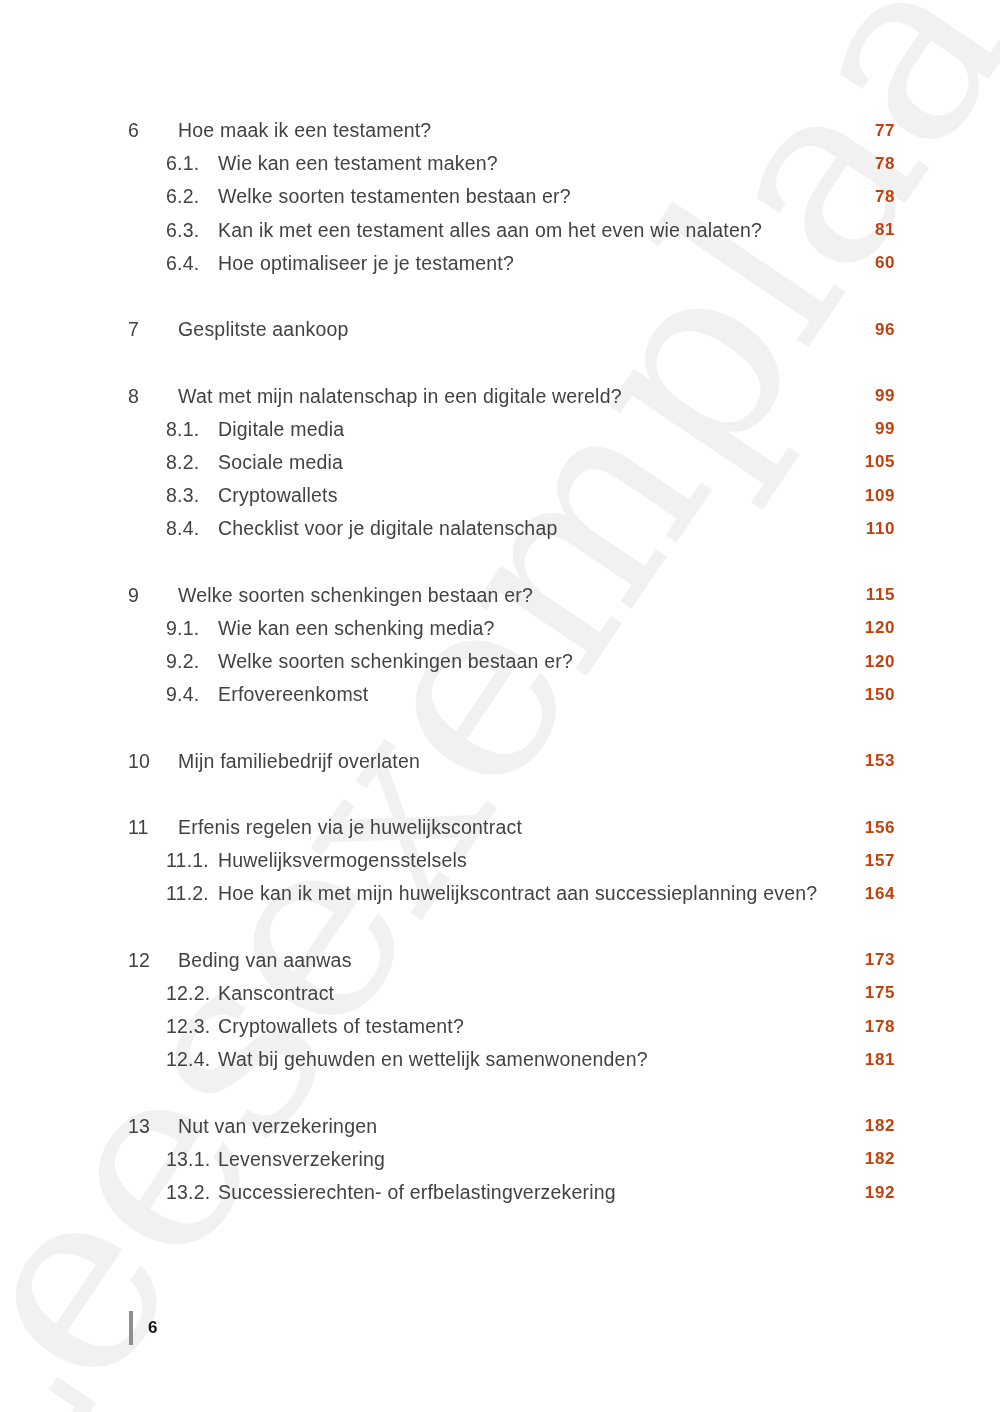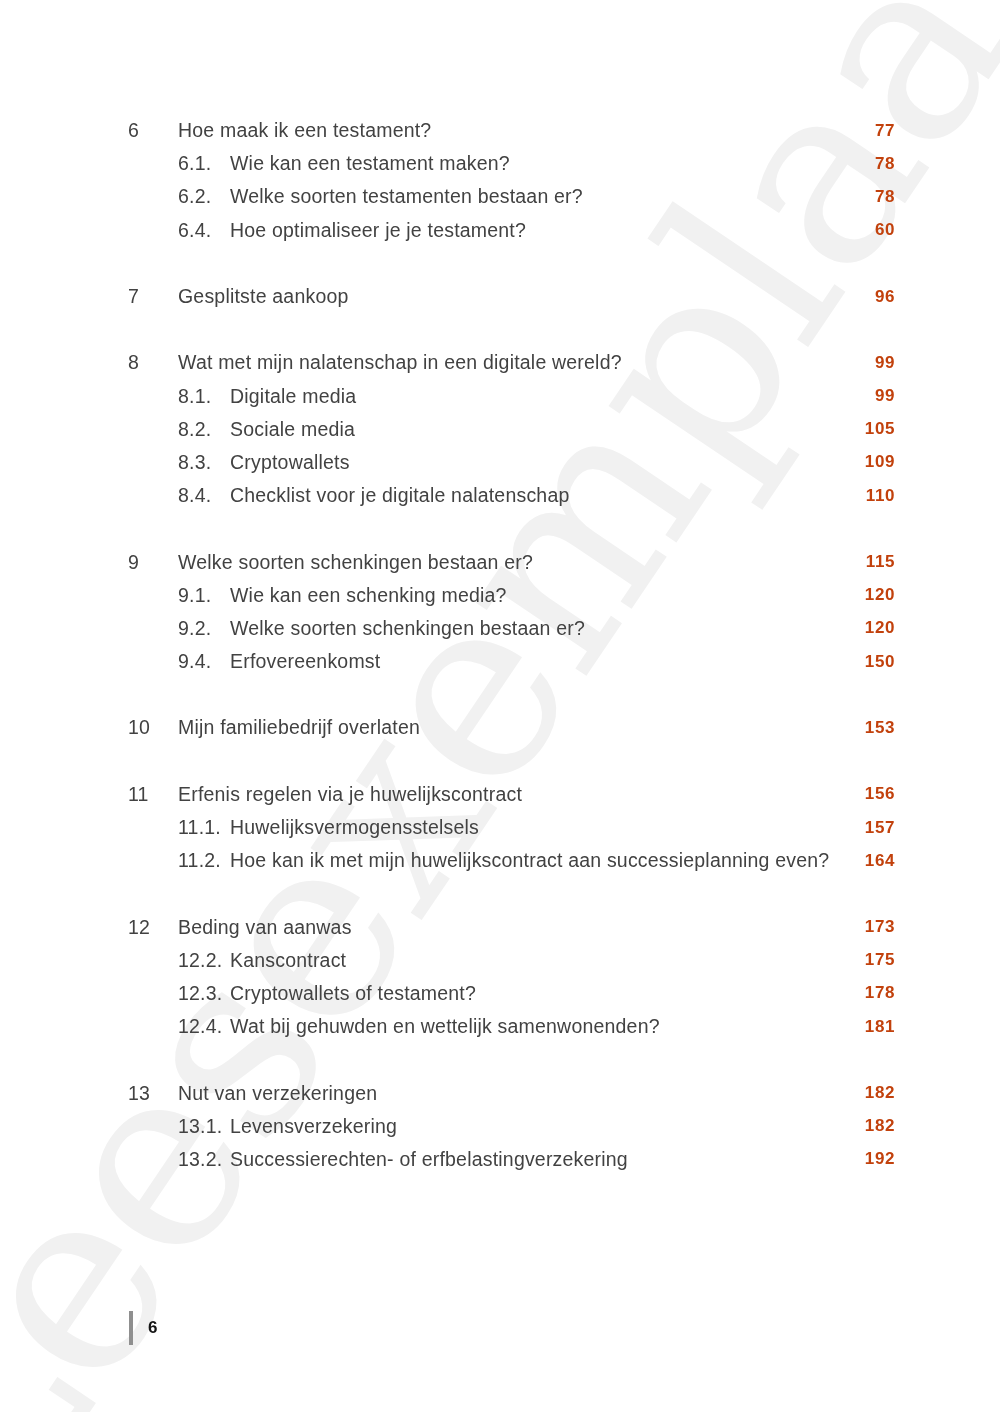--- a/index.html
+++ b/index.html
@@ -44,21 +44,21 @@
     letter-spacing: 0.2px;
     color: #424242;
     white-space: nowrap;
   }
   .row.gap { margin-top: 33.2px; }
   .chapter-row .num {
     width: 50px;
     flex: none;
   }
   .sub-row .num {
-    margin-left: 50px;
+    margin-left: 38px;
     width: 52px;
     flex: none;
   }
   .title { flex: none; }
   .page-num {
     margin-left: auto;
     flex: none;
     font-size: 17px;
     font-weight: 800;
     letter-spacing: 0.6px;
@@ -100,20 +100,25 @@
         <span class="num">6.1.</span>
         <span class="title">Wie kan een testament maken?</span>
         <span class="page-num">78</span>
       </div>
       <div class="row sub-row">
         <span class="num">6.2.</span>
         <span class="title">Welke soorten testamenten bestaan er?</span>
         <span class="page-num">78</span>
       </div>
       <div class="row sub-row">
+        <span class="num">6.3.</span>
+        <span class="title">Kan ik met een testament alles aan om het even wie nalaten?</span>
+        <span class="page-num">81</span>
+      </div>
+      <div class="row sub-row">
         <span class="num">6.4.</span>
         <span class="title">Hoe optimaliseer je je testament?</span>
         <span class="page-num">60</span>
       </div>
       <div class="row chapter-row gap">
         <span class="num">7</span>
         <span class="title">Gesplitste aankoop</span>
         <span class="page-num">96</span>
       </div>
       <div class="row chapter-row gap">

